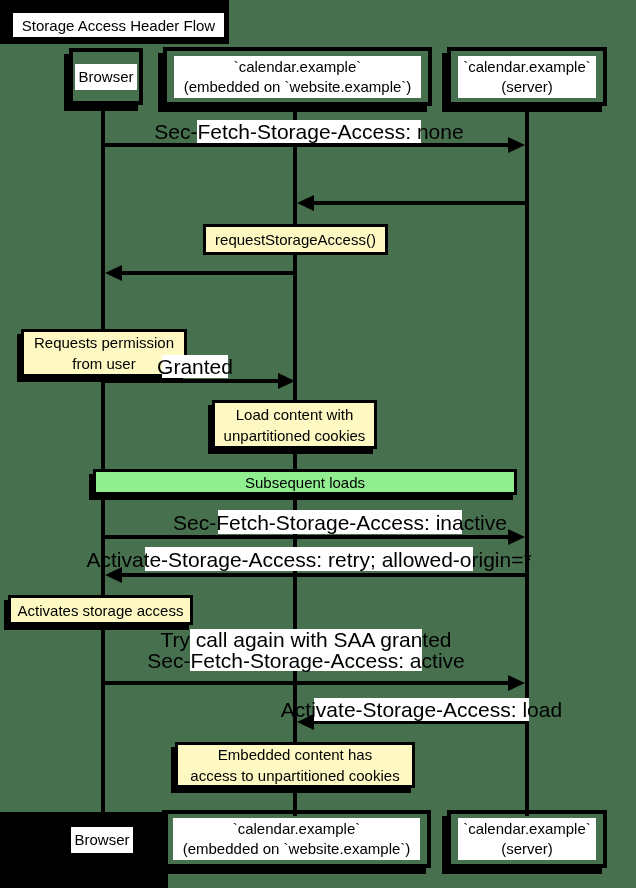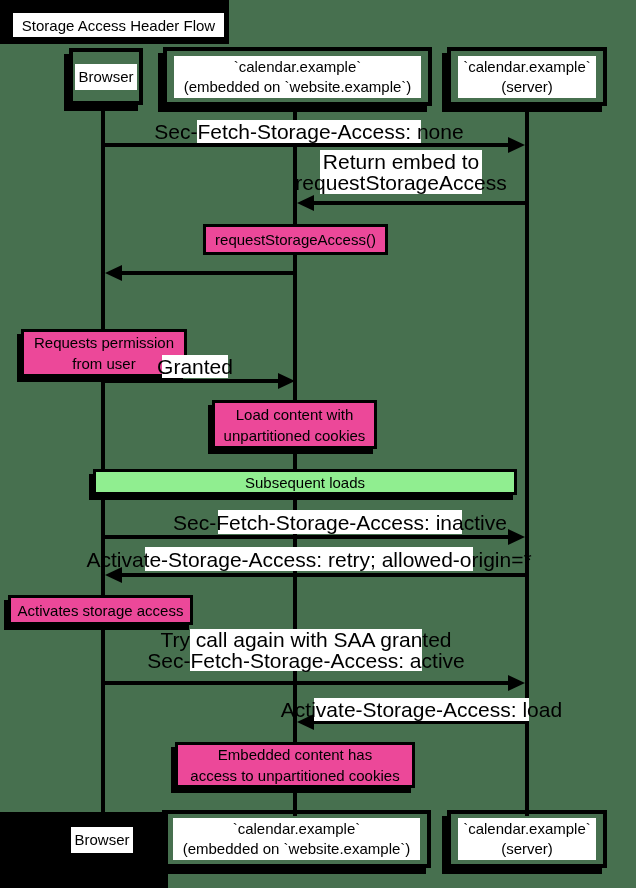--- a/index.html
+++ b/index.html
@@ -27,21 +27,21 @@
   .mline { height:4px; background:#000; z-index:3; }
   .arr { width:0; height:0; border-top:8px solid transparent; border-bottom:8px solid transparent; z-index:3; }
   .arr-r { border-left:17px solid #000; }
   .arr-l { border-right:17px solid #000; }
   .mlabel {
     background:#fff; font-size:21px; text-align:center; z-index:5;
     display:flex; flex-direction:column; align-items:center; justify-content:center;
     line-height:21px; white-space:nowrap;
   }
   .note {
-    background:#ec4899; border:3px solid #000; box-shadow:-4px 5px 0 #000;
+    background:#fef9c3; border:3px solid #000; box-shadow:-4px 5px 0 #000;
     font-size:15px; line-height:21px; text-align:center; z-index:5;
     display:flex; flex-direction:column; align-items:center; justify-content:center;
     white-space:nowrap;
   }
   .band {
     background:#90ee90; border:3px solid #000; box-shadow:-4px 5px 0 #000;
     font-size:15px; z-index:4;
     display:flex; align-items:center; justify-content:center;
   }
 </style>
@@ -80,24 +80,20 @@
   </div>
 
   <div class="abs mline" style="left:105px;top:143px;width:404px;"></div>
   <div class="abs arr arr-r" style="left:508px;top:137px;"></div>
   <div class="abs mlabel" style="left:197px;top:120px;width:224px;height:23px;">
     <div>Sec-Fetch-Storage-Access: none</div>
   </div>
 
   <div class="abs mline" style="left:313px;top:201px;width:212px;"></div>
   <div class="abs arr arr-l" style="left:297px;top:195px;"></div>
-  <div class="abs mlabel" style="left:320px;top:150px;width:162px;height:44px;">
-    <div>Return embed to</div>
-    <div>requestStorageAccess</div>
-  </div>
 
   <div class="abs mline" style="left:121px;top:271px;width:174px;"></div>
   <div class="abs arr arr-l" style="left:105px;top:265px;"></div>
   <div class="abs note" style="left:203px;top:224px;width:179px;height:25px;box-shadow:none;">
     <div>requestStorageAccess()</div>
   </div>
 
   <div class="abs note" style="left:21px;top:293px;width:160px;height:42px;margin-top:36px;">
     <div>Requests permission</div>
     <div>from user</div>

